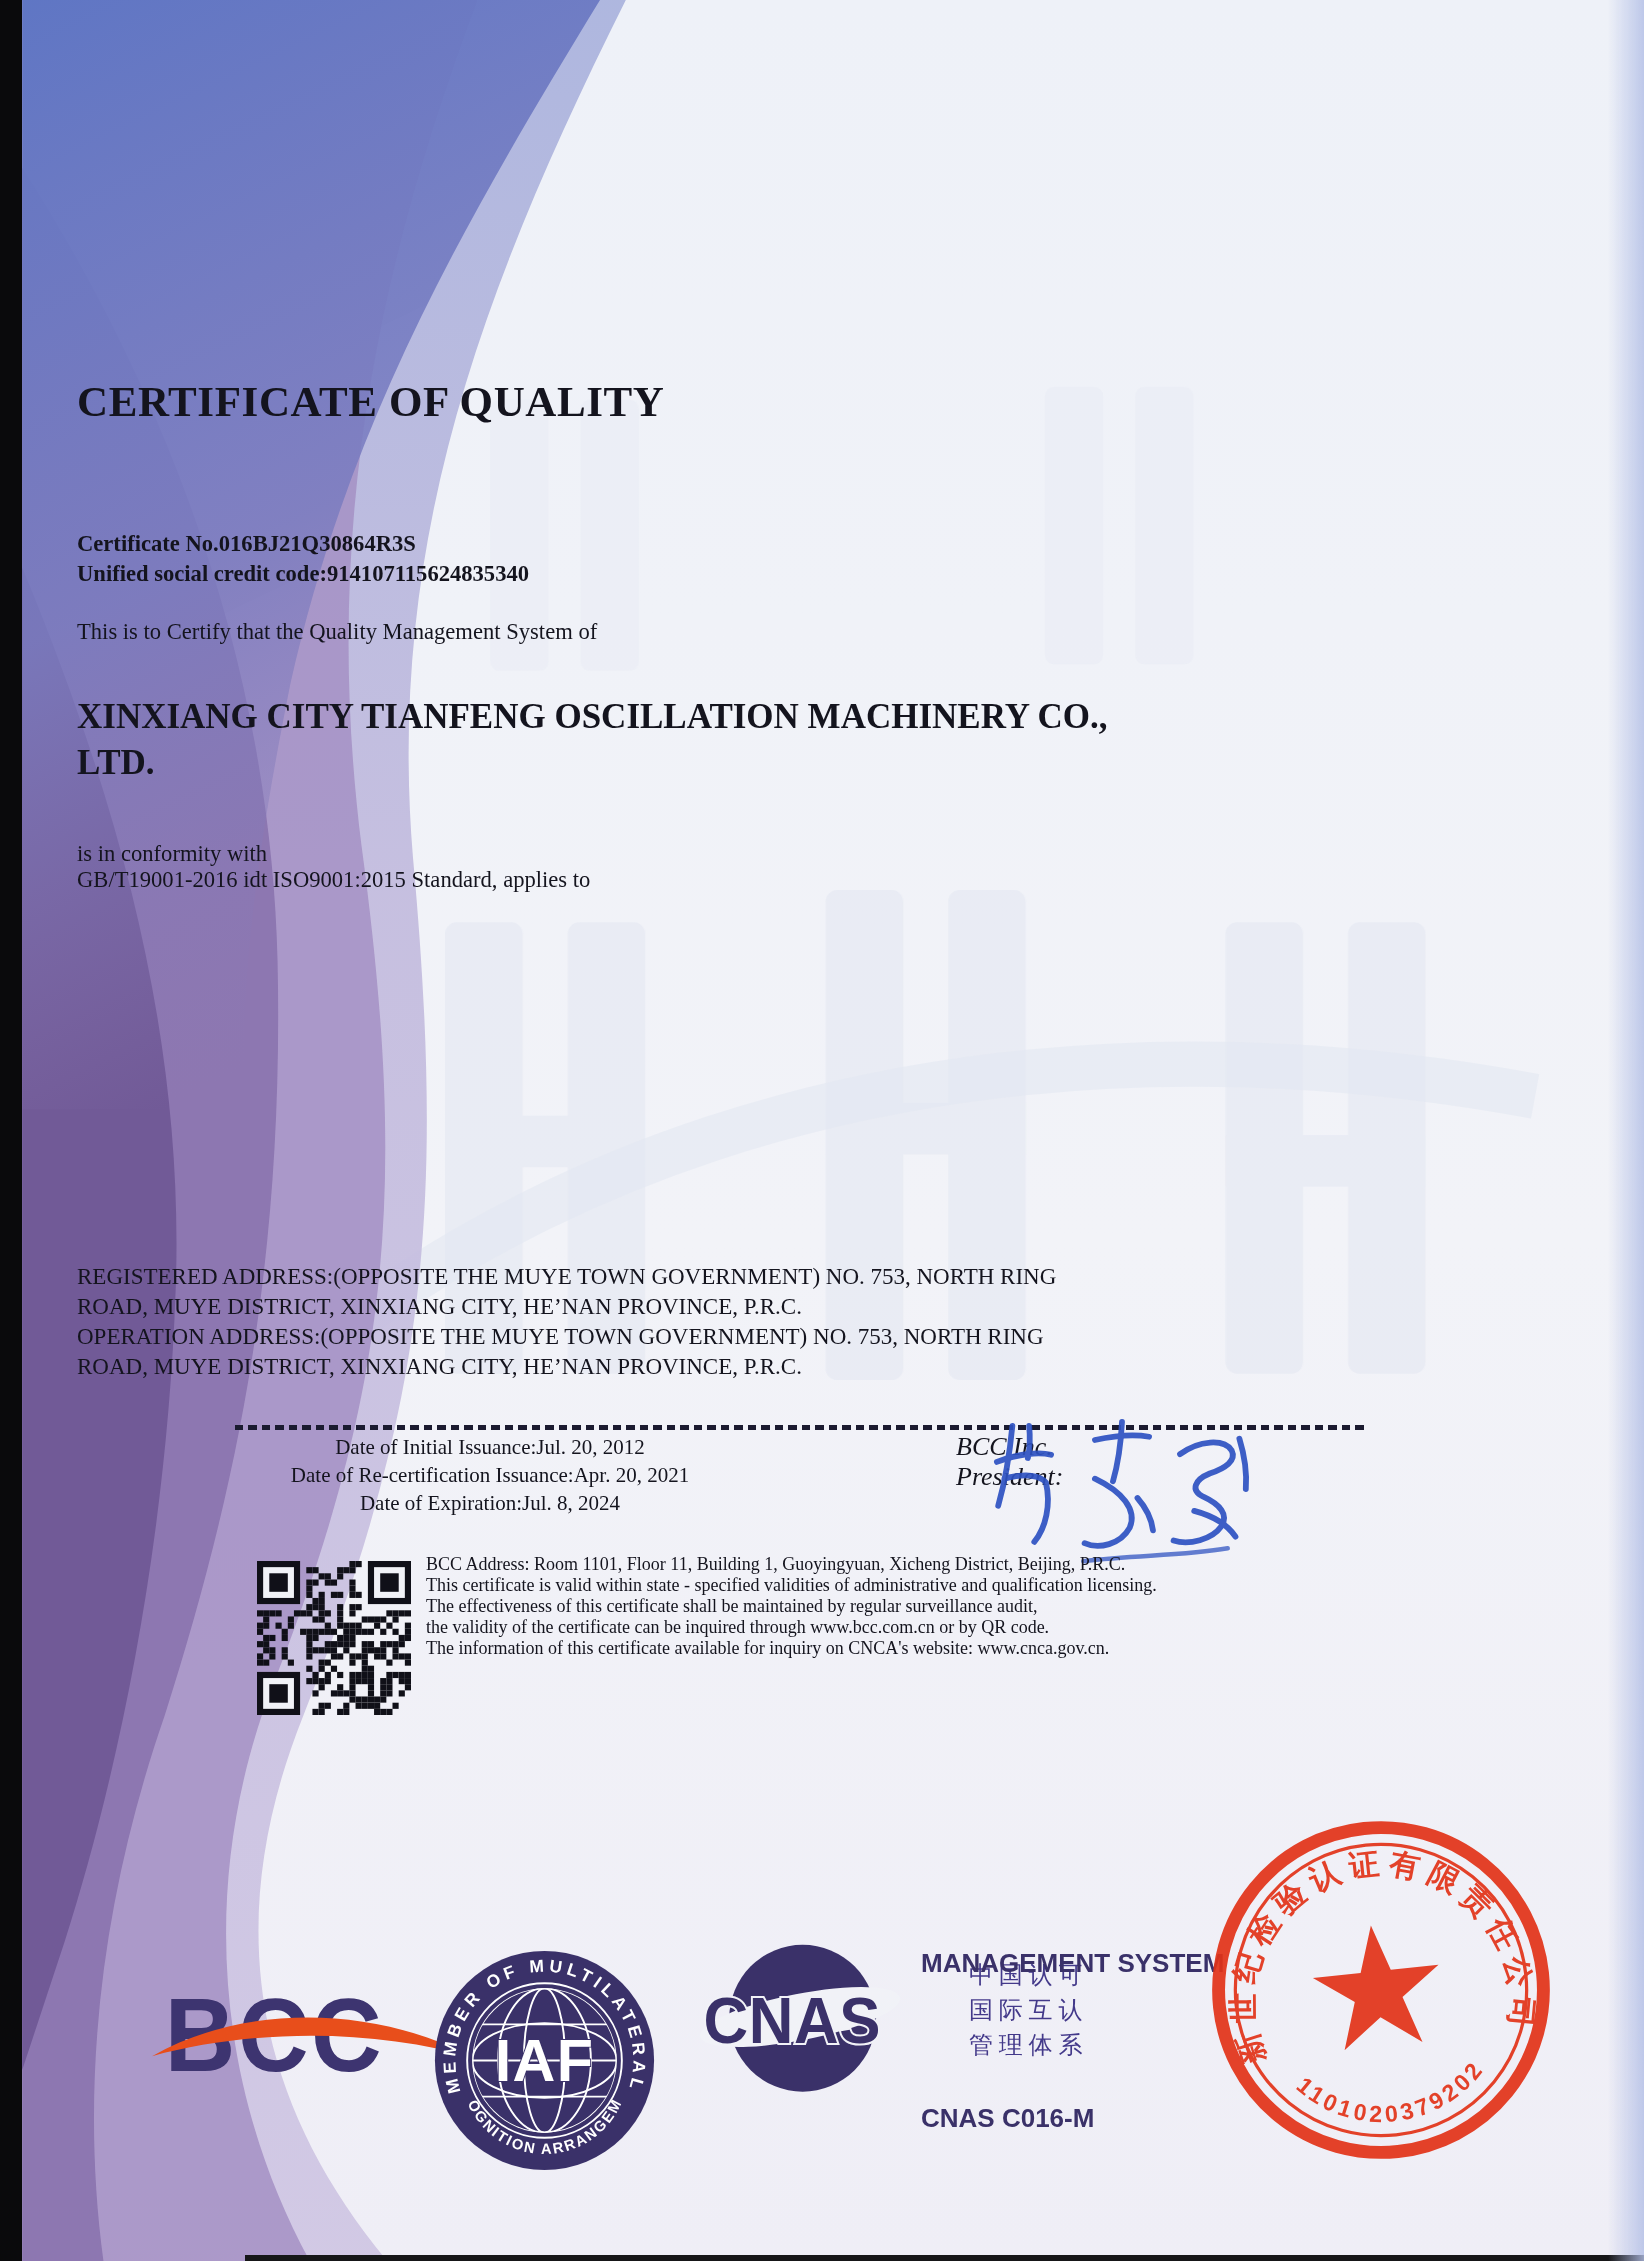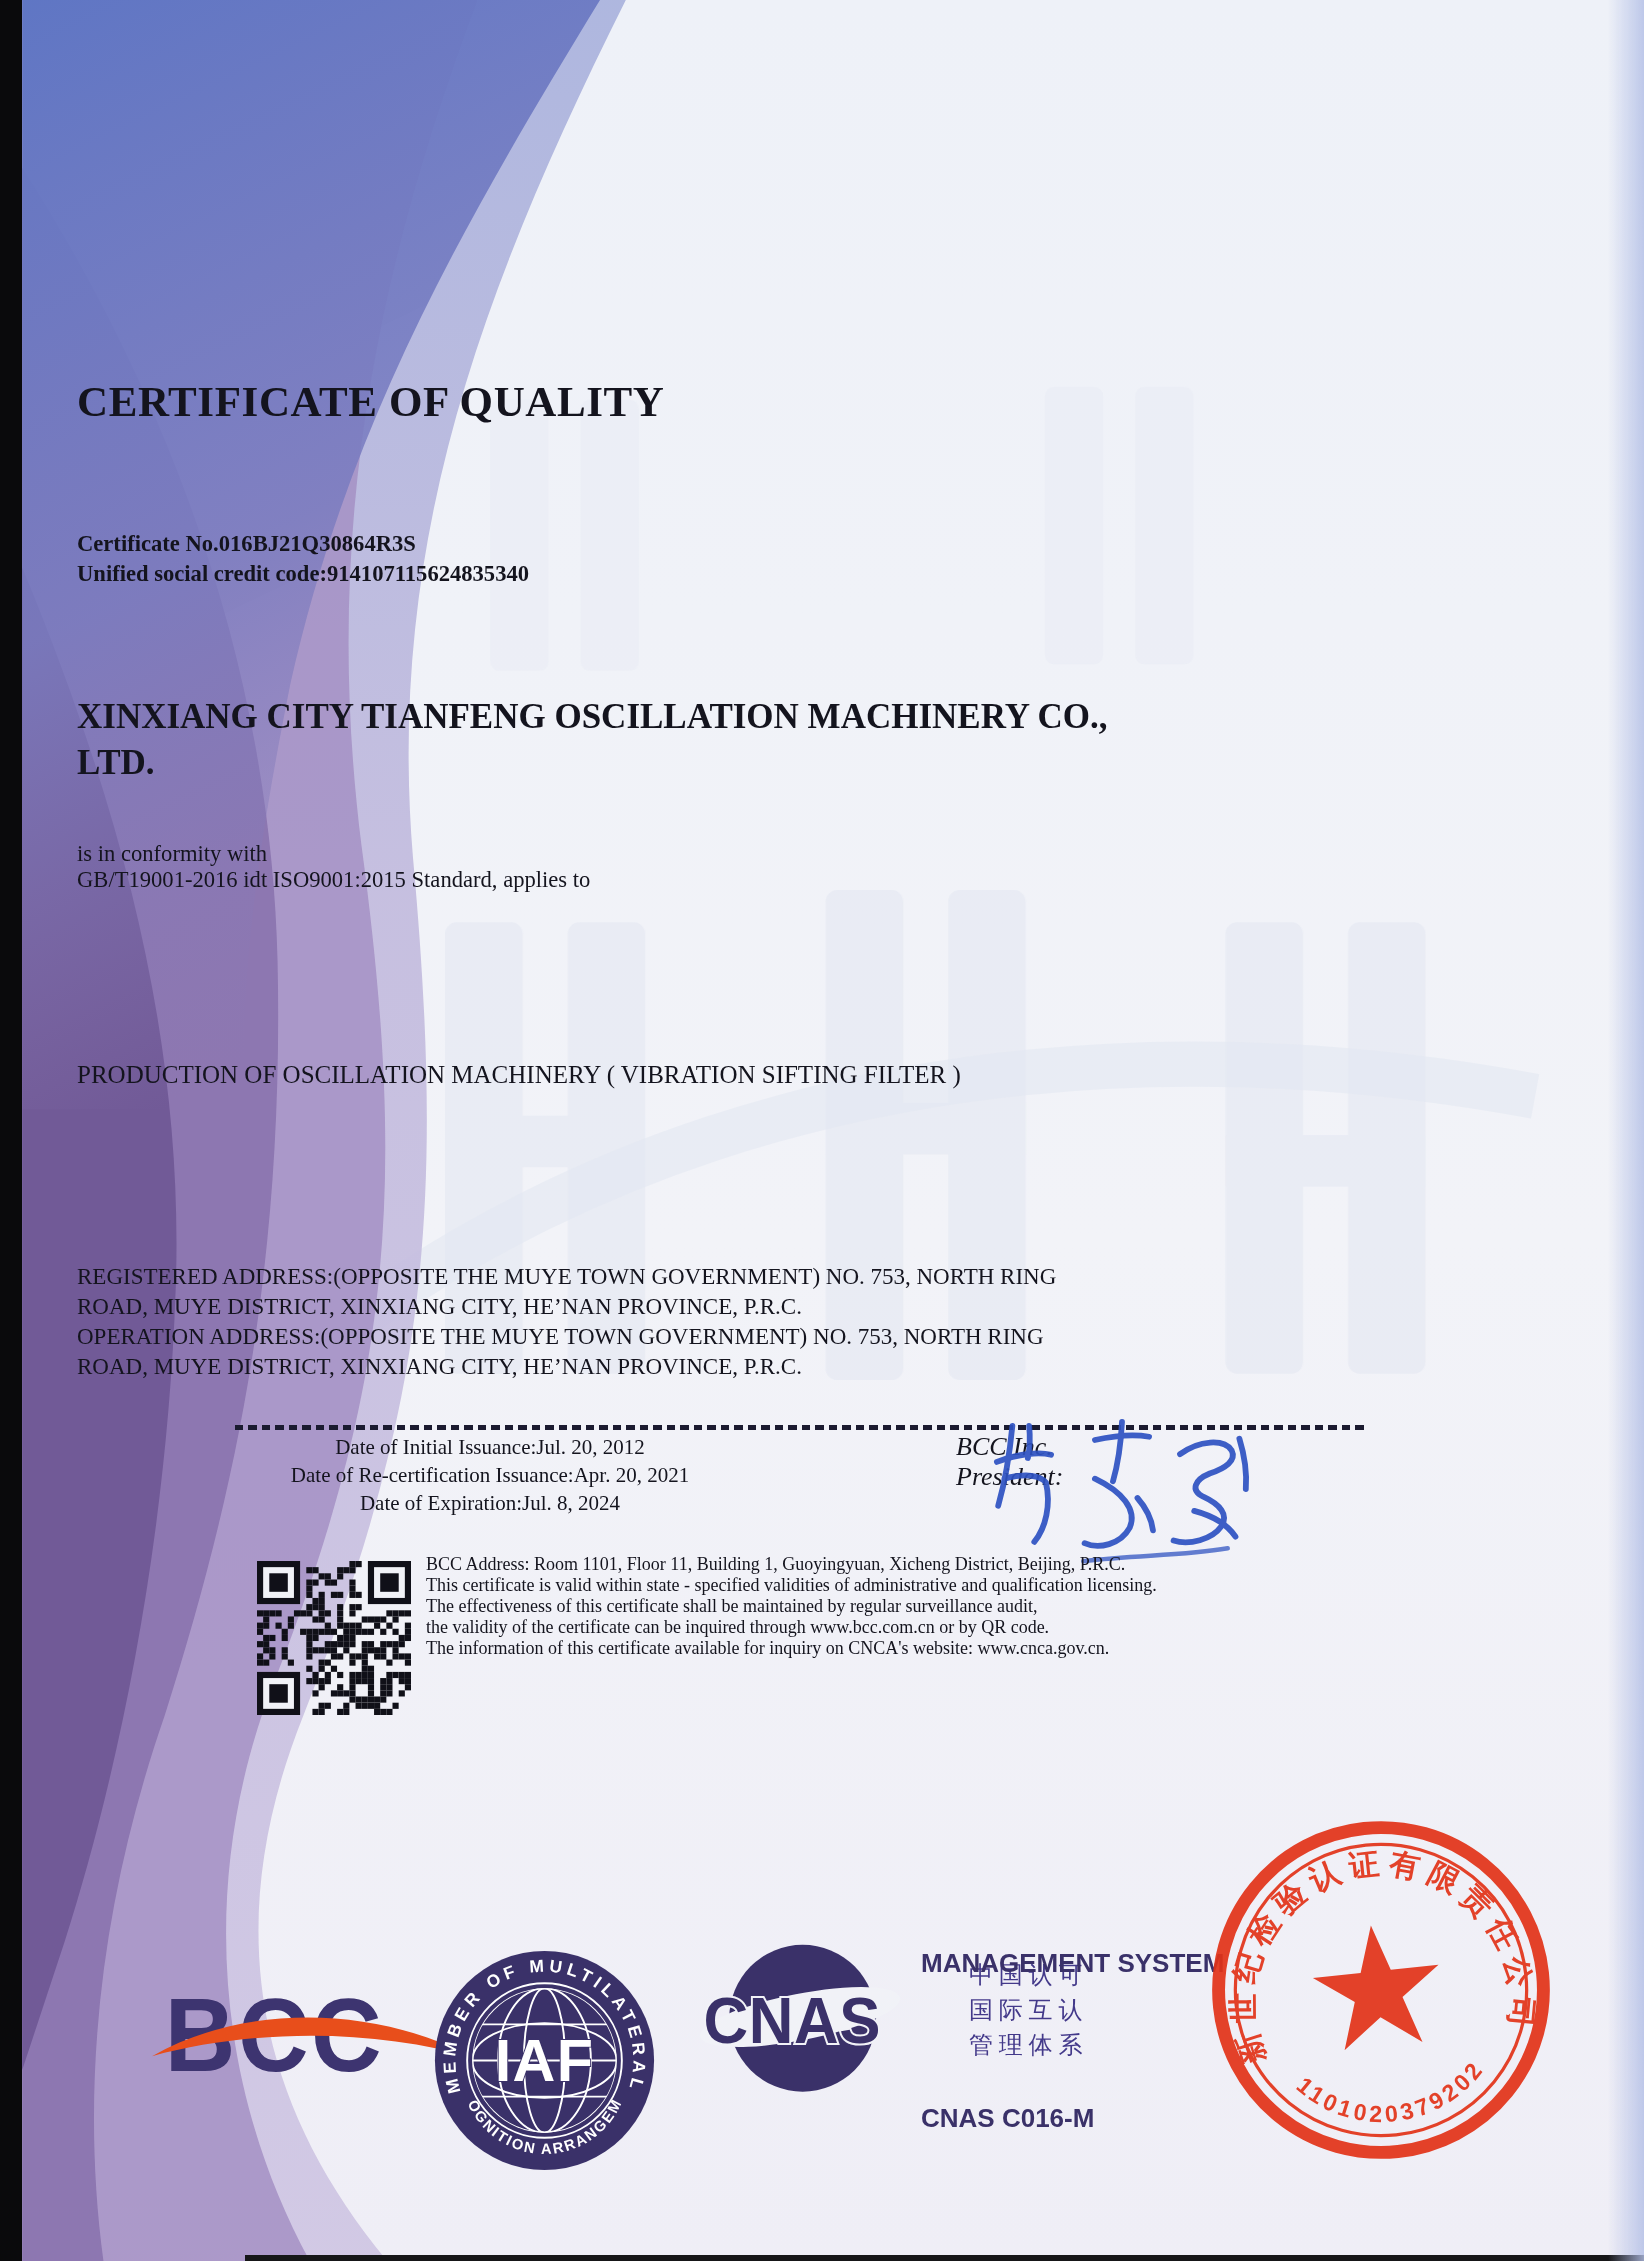--- a/index.html
+++ b/index.html
@@ -84,29 +84,29 @@
 
   <div class="abs ctr title">
     <div>CERTIFICATE OF QUALITY</div>
   </div>
 
   <div class="abs ctr certno">
     <div>Certificate No.016BJ21Q30864R3S</div>
     <div>Unified social credit code:914107115624835340</div>
   </div>
 
+  <div class="abs ctr certify">This is to Certify that the Quality Management System of</div>
 
   <div class="abs ctr company">
     <div>XINXIANG CITY TIANFENG OSCILLATION MACHINERY CO.,</div>
     <div>LTD.</div>
   </div>
 
   <div class="abs ctr conformity">is in conformity with</div>
   <div class="abs ctr standard">GB/T19001-2016 idt ISO9001:2015 Standard, applies to</div>
-  <div class="abs ctr scope">PRODUCTION OF OSCILLATION MACHINERY ( VIBRATION SIFTING FILTER )</div>
 
   <div class="abs ctr addr">
     <div>REGISTERED ADDRESS:(OPPOSITE THE MUYE TOWN GOVERNMENT) NO. 753, NORTH RING</div>
     <div>ROAD, MUYE DISTRICT, XINXIANG CITY, HE’NAN PROVINCE, P.R.C.</div>
     <div>OPERATION ADDRESS:(OPPOSITE THE MUYE TOWN GOVERNMENT) NO. 753, NORTH RING</div>
     <div>ROAD, MUYE DISTRICT, XINXIANG CITY, HE’NAN PROVINCE, P.R.C.</div>
   </div>
 
   <div class="abs dashline"></div>
 

